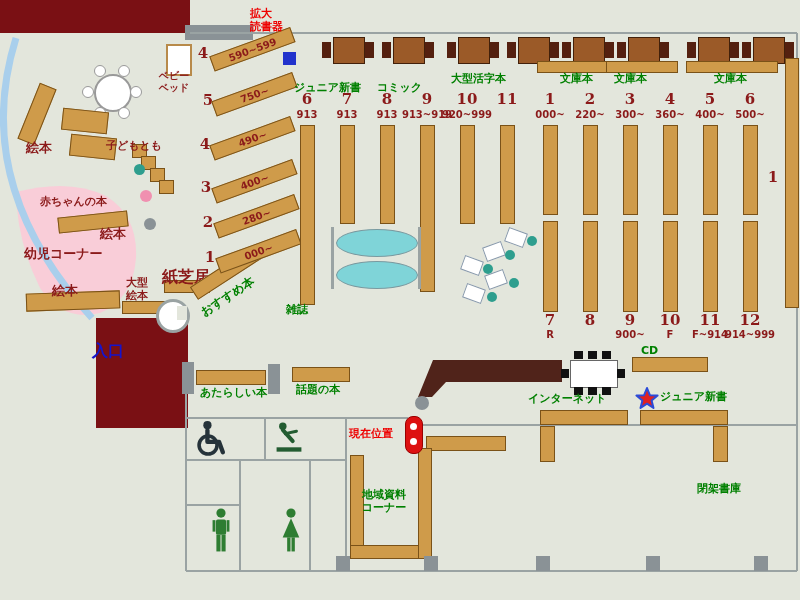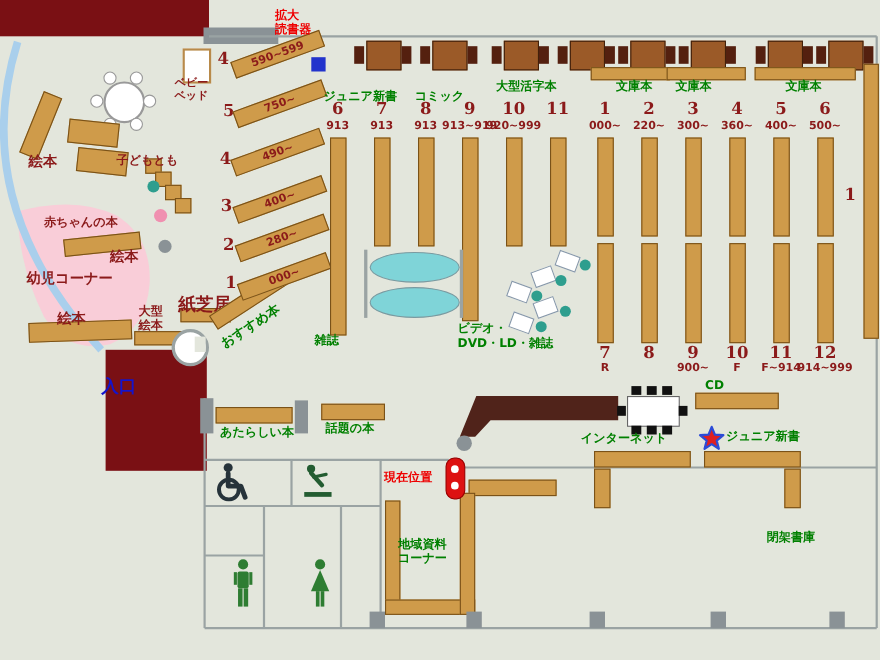--- a/index.html
+++ b/index.html
@@ -179,24 +179,20 @@
   <div class="seat" style="left:462px;top:258px;width:18px;height:13px;transform:rotate(20deg)"></div>
   <div class="seat" style="left:486px;top:272px;width:18px;height:13px;transform:rotate(-20deg)"></div>
   <div class="seat" style="left:464px;top:286px;width:18px;height:13px;transform:rotate(20deg)"></div>
   <div class="dot" style="left:527px;top:236px;width:10px;height:10px;background:#2e9e8e"></div>
   <div class="dot" style="left:505px;top:250px;width:10px;height:10px;background:#2e9e8e"></div>
   <div class="dot" style="left:483px;top:264px;width:10px;height:10px;background:#2e9e8e"></div>
   <div class="dot" style="left:509px;top:278px;width:10px;height:10px;background:#2e9e8e"></div>
   <div class="dot" style="left:487px;top:292px;width:10px;height:10px;background:#2e9e8e"></div>
 
   <div class="lbl g" style="left:286px;top:303px">雑誌</div>
-  <div class="lbl g" style="left:416px;top:292px">
-    <span style="display:block">ビデオ・</span>
-    <span style="display:block">DVD・LD・雑誌</span>
-  </div>
 
   <div class="num" style="left:530px;top:90px;width:40px">1</div>
   <div class="rng" style="left:524px;top:109px;width:52px">000~</div>
   <div class="shelf" style="left:543px;top:125px;width:13px;height:88px"></div>
   <div class="num" style="left:570px;top:90px;width:40px">2</div>
   <div class="rng" style="left:564px;top:109px;width:52px">220~</div>
   <div class="shelf" style="left:583px;top:125px;width:13px;height:88px"></div>
   <div class="num" style="left:610px;top:90px;width:40px">3</div>
   <div class="rng" style="left:604px;top:109px;width:52px">300~</div>
   <div class="shelf" style="left:623px;top:125px;width:13px;height:88px"></div>

